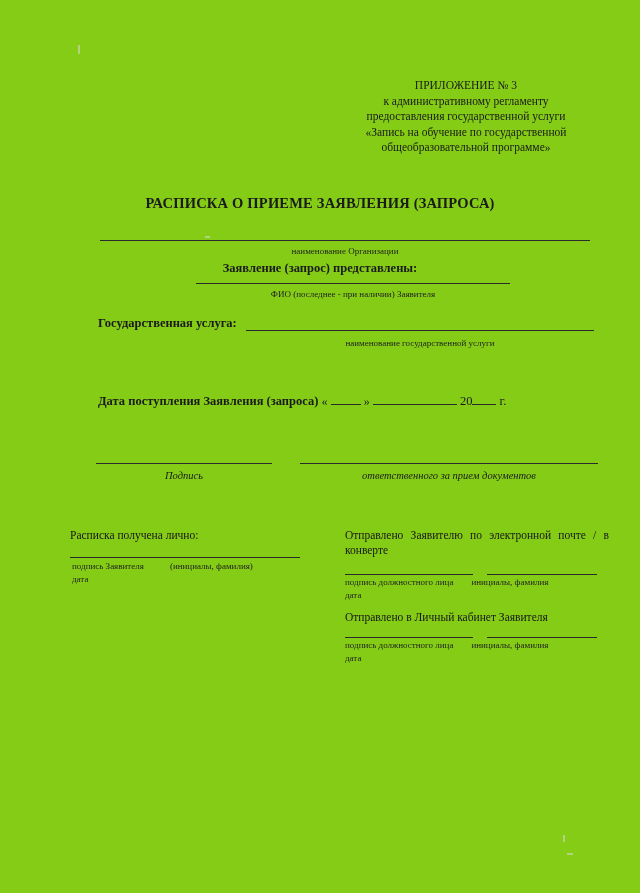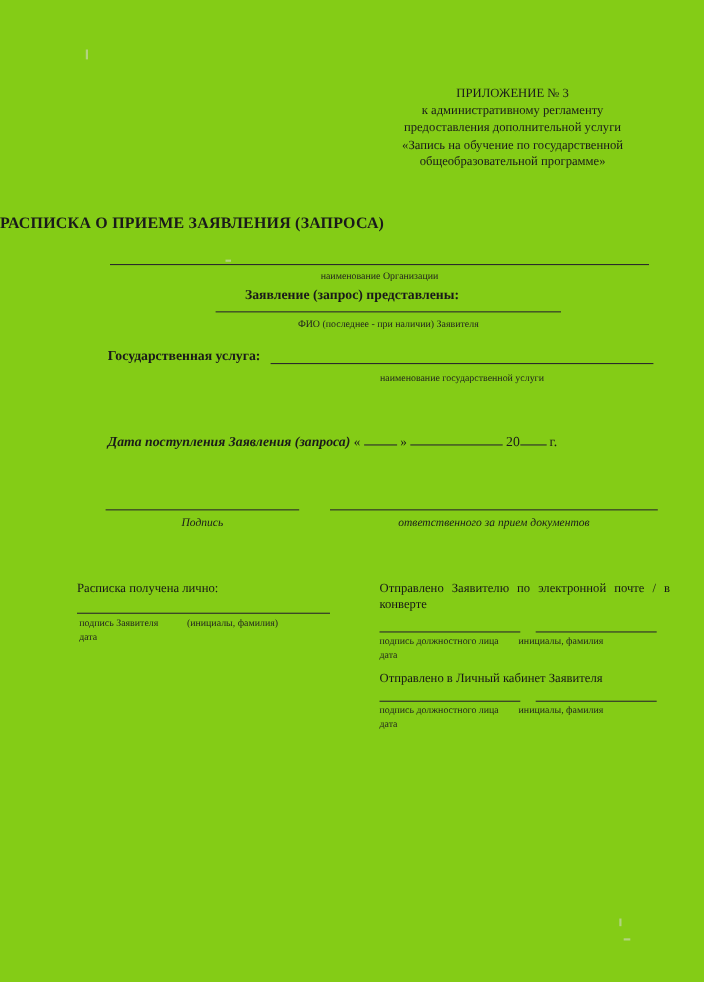--- a/index.html
+++ b/index.html
@@ -33,20 +33,21 @@
     line-height: 15.6px;
   }
   .appendix-header .line { white-space: nowrap; }
 
   
   .doc-title {
     position: absolute;
     left: 0;
     top: 195px;
     width: 640px;
+    text-align: center;
     font-size: 14.5px;
     font-weight: bold;
     letter-spacing: 0.2px;
   }
 
   
   .rule {
     position: absolute;
     height: 0;
     border-top: 1px solid #2b2b2b;
@@ -87,21 +88,21 @@
   }
 
   
   .date-row {
     position: absolute;
     left: 98px;
     top: 394px;
     font-size: 12.5px;
     white-space: nowrap;
   }
-  .date-row .lbl { font-weight: bold; font-style: italic; }
+  .date-row .lbl { font-weight: bold; }
   .date-row .quo { font-weight: normal; font-size: 12px; }
   .date-row .blank-s { display: inline-block; width: 30px; border-bottom: 1px solid #2b2b2b; }
   .date-row .blank-m { display: inline-block; width: 84px; border-bottom: 1px solid #2b2b2b; }
   .date-row .blank-xs { display: inline-block; width: 24px; border-bottom: 1px solid #2b2b2b; }
 
   
   .italic-cap {
     position: absolute;
     font-style: italic;
     font-size: 10.5px;
@@ -131,21 +132,21 @@
 <div class="page">
 
   <div class="speck" style="left:78px;top:45px;width:2px;height:9px;"></div>
   <div class="speck" style="left:205px;top:236px;width:5px;height:2px;"></div>
   <div class="speck" style="left:567px;top:853px;width:6px;height:2px;"></div>
   <div class="speck" style="left:563px;top:835px;width:2px;height:7px;"></div>
 
   <div class="appendix-header">
     <div class="line">ПРИЛОЖЕНИЕ № 3</div>
     <div class="line">к административному регламенту</div>
-    <div class="line">предоставления дополнительной услуги</div>
+    <div class="line">предоставления государственной услуги</div>
     <div class="line">«Запись на обучение по государственной</div>
     <div class="line">общеобразовательной программе»</div>
   </div>
 
   <div class="doc-title">РАСПИСКА О ПРИЕМЕ ЗАЯВЛЕНИЯ (ЗАПРОСА)</div>
 
   <div class="rule" style="left:100px;top:240px;width:490px;"></div>
   <div class="caption" style="left:100px;top:245px;width:490px;">наименование Организации</div>
 
   <div class="centered-bold" style="top:261px;">Заявление (запрос) представлены:</div>

